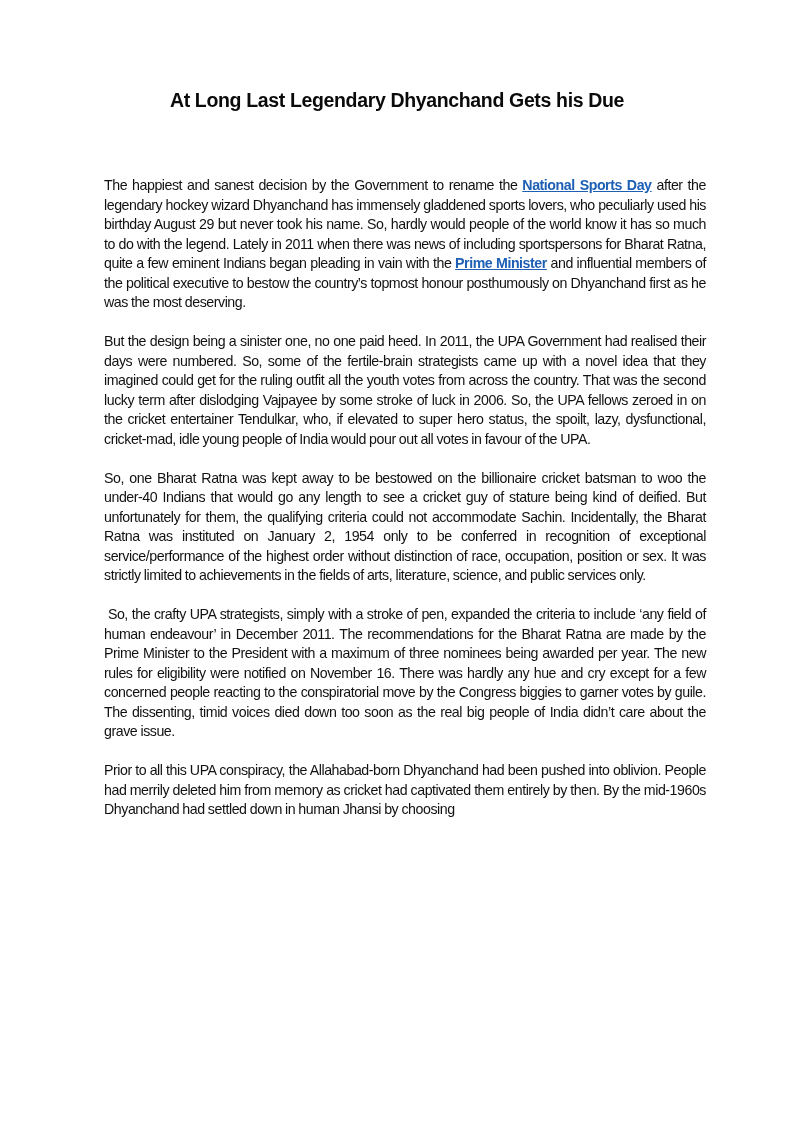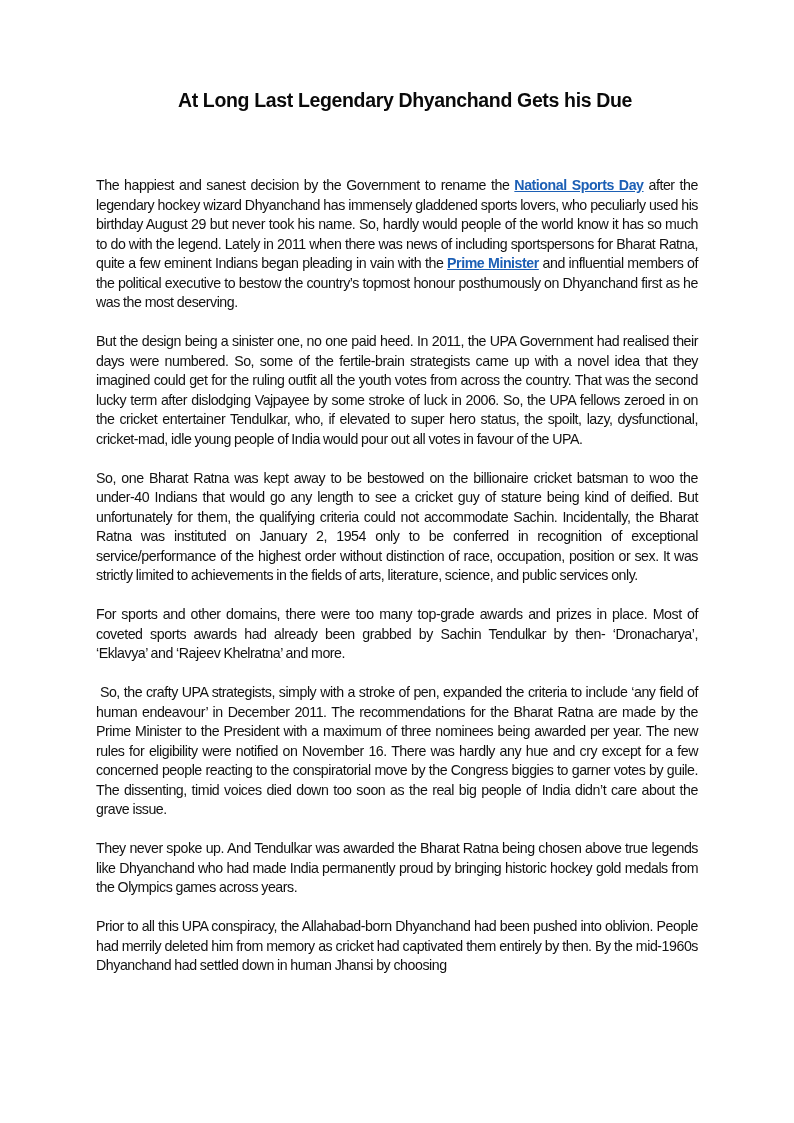--- a/index.html
+++ b/index.html
@@ -16,34 +16,34 @@
     color: #111111;
   }
   .page {
     position: absolute;
     left: 96px;
     top: 0;
     width: 602px;
   }
   .title {
     position: absolute;
-    left: 8px;
+    left: 0;
     top: 88px;
     width: 602px;
     text-align: center;
     font-weight: bold;
     font-size: 19.5px;
     letter-spacing: -0.35px;
     line-height: 24px;
     margin: 0;
     color: #0a0a0a;
   }
   .body {
     position: absolute;
-    left: 0;
+    left: 8px;
     top: 176px;
     width: 602px;
   }
   .para {
     margin: 0 0 19.5px 0;
     font-size: 14.2px;
     line-height: 19.5px;
     text-align: justify;
     letter-spacing: -0.45px;
     word-spacing: -0.3px;
@@ -59,18 +59,16 @@
 <body>
 
 <div class="page">
   <h1 class="title">At Long Last Legendary Dhyanchand Gets his Due</h1>
 
   <div class="body">
     <p class="para"><span>The happiest and sanest decision by the Government to rename the </span><a class="link" style="color: rgb(28, 95, 181);">National Sports Day</a><span> after the legendary hockey wizard Dhyanchand has immensely gladdened sports lovers, who peculiarly used his birthday August 29 but never took his name. So, hardly would people of the world know it has so much to do with the legend. Lately in 2011 when there was news of including sportspersons for Bharat Ratna, quite a few eminent Indians began pleading in vain with the </span><a class="link" style="color: rgb(28, 95, 181);">Prime Minister</a><span> and influential members of the political executive to bestow the country’s topmost honour posthumously on Dhyanchand first as he was the most deserving.</span></p>
 
     <p class="para">But the design being a sinister one, no one paid heed. In 2011, the UPA Government had realised their days were numbered. So, some of the fertile-brain strategists came up with a novel idea that they imagined could get for the ruling outfit all the youth votes from across the country. That was the second lucky term after dislodging Vajpayee by some stroke of luck in 2006. So, the UPA fellows zeroed in on the cricket entertainer Tendulkar, who, if elevated to super hero status, the spoilt, lazy, dysfunctional, cricket-mad, idle young people of India would pour out all votes in favour of the UPA.</p>
     <p class="para">So, one Bharat Ratna was kept away to be bestowed on the billionaire cricket batsman to woo the under-40 Indians that would go any length to see a cricket guy of stature being kind of deified. But unfortunately for them, the qualifying criteria could not accommodate Sachin. Incidentally, the Bharat Ratna was instituted on January 2, 1954 only to be conferred in recognition of exceptional service/performance of the highest order without distinction of race, occupation, position or sex. It was strictly limited to achievements in the fields of arts, literature, science, and public services only.</p>
-    <p class="para">For sports and other domains, there were too many top-grade awards and prizes in place. Most of coveted sports awards had already been grabbed by Sachin Tendulkar by then- ‘Dronacharya’, ‘Eklavya’ and ‘Rajeev Khelratna’ and more.</p>
     <p class="para">&nbsp;So, the crafty UPA strategists, simply with a stroke of pen, expanded the criteria to include ‘any field of human endeavour’ in December 2011. The recommendations for the Bharat Ratna are made by the Prime Minister to the President with a maximum of three nominees being awarded per year. The new rules for eligibility were notified on November 16. There was hardly any hue and cry except for a few concerned people reacting to the conspiratorial move by the Congress biggies to garner votes by guile. The dissenting, timid voices died down too soon as the real big people of India didn’t care about the grave issue.</p>
-    <p class="para">They never spoke up. And Tendulkar was awarded the Bharat Ratna being chosen above true legends like Dhyanchand who had made India permanently proud by bringing historic hockey gold medals from the Olympics games across years.</p>
     <p class="para">Prior to all this UPA conspiracy, the Allahabad-born Dhyanchand had been pushed into oblivion. People had merrily deleted him from memory as cricket had captivated them entirely by then. By the mid-1960s Dhyanchand had settled down in human Jhansi by choosing</p>
   </div>
 </div>
 
 </body></html>

